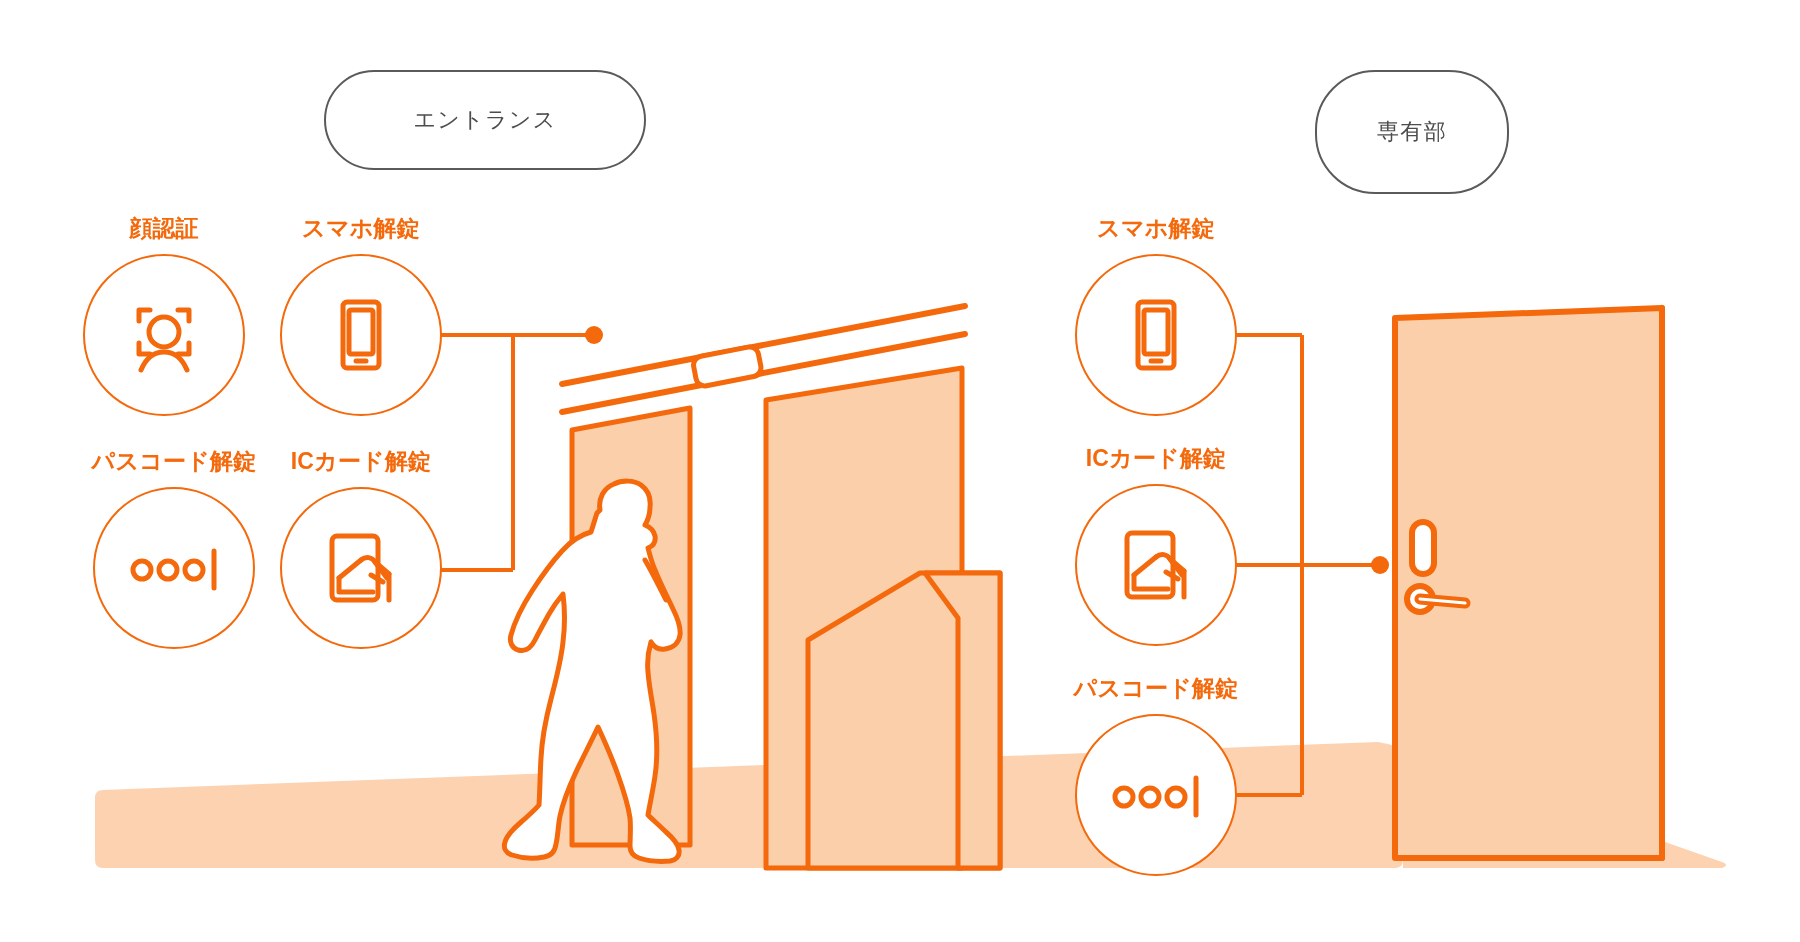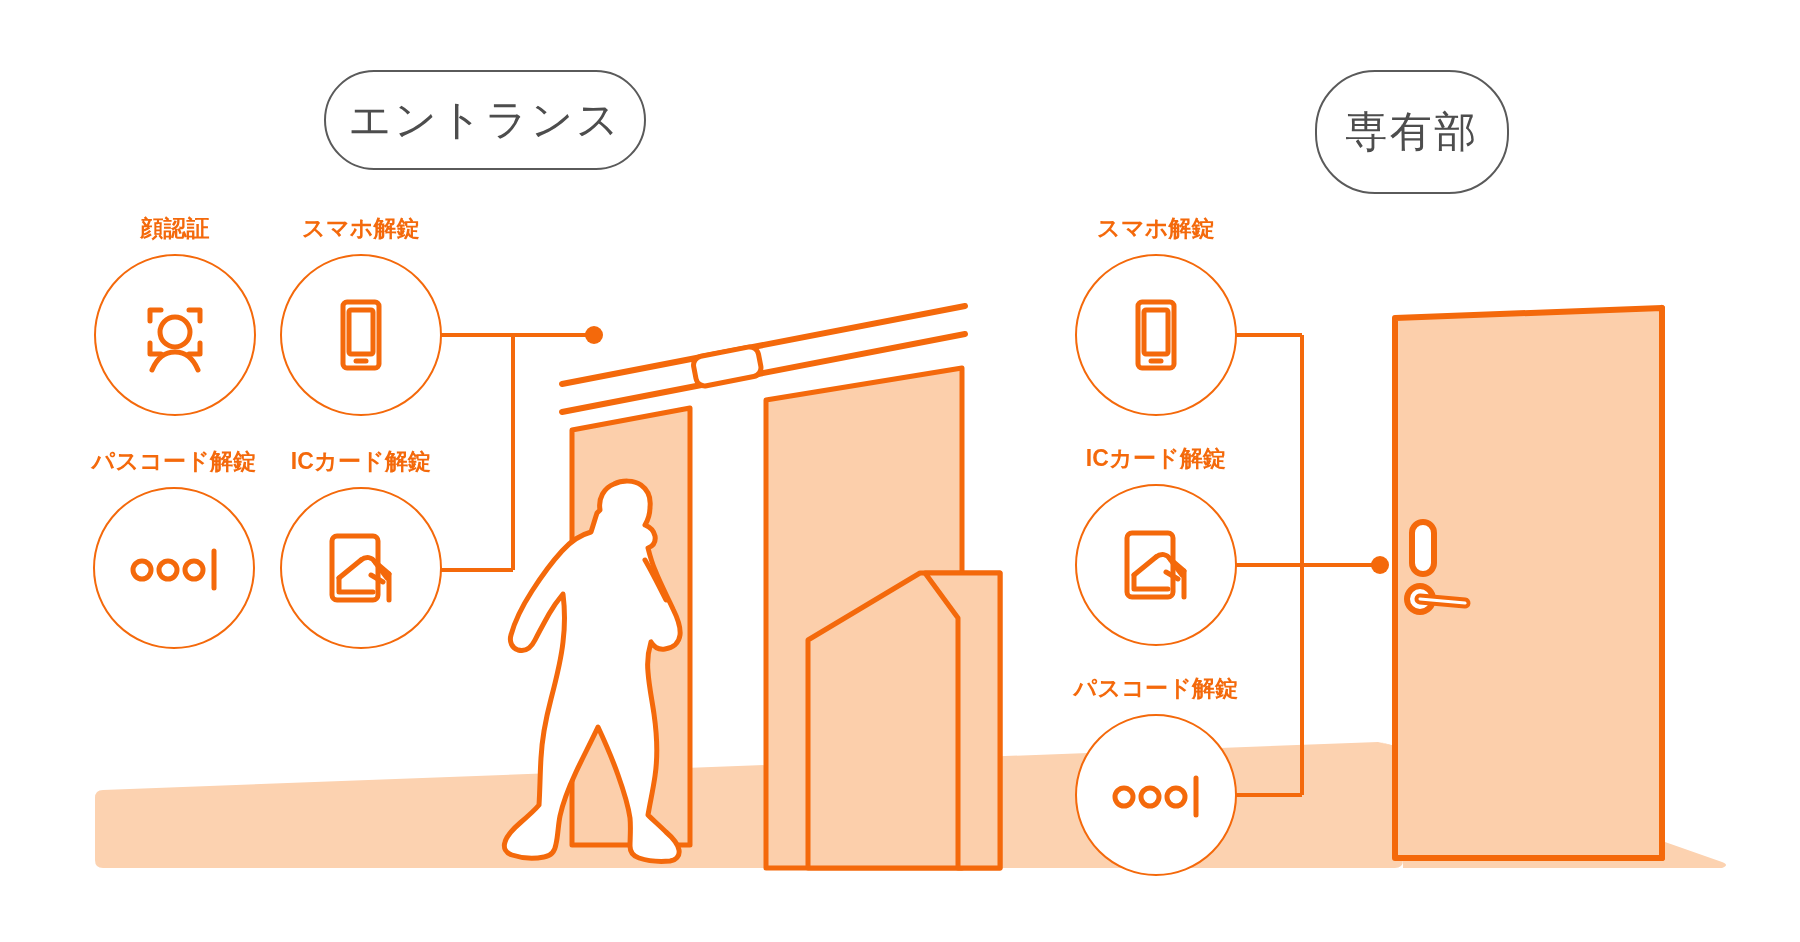--- a/index.html
+++ b/index.html
@@ -32,21 +32,21 @@
   .zone-badge {
     position: absolute;
     border: 2.5px solid #5a5a5a;
     border-radius: 60px;
     background: #ffffff;
     color: #4d4d4d;
     display: flex;
     align-items: center;
     justify-content: center;
     letter-spacing: 0.06em;
-    font-size: 42px;
+    font-size: 22px;
     box-sizing: border-box;
   }
   #badge-entrance {
     left: 324px; top: 70px; width: 322px; height: 100px;
   }
   #badge-private {
     left: 1315px; top: 70px; width: 194px; height: 124px;
   }
   
   .method {
@@ -196,21 +196,21 @@
   </svg>
 
   <div class="zone-badge" id="badge-entrance">
     <span>エントランス</span>
   </div>
 
   <div class="zone-badge" id="badge-private">
     <span>専有部</span>
   </div>
 
-  <div class="method" style="left:94px; top:254px;">
+  <div class="method" style="left:83px; top:254px;">
     <div class="m-label">顔認証</div>
     <div class="m-circle">
       <svg width="90" height="90" viewBox="0 0 90 90">
         <g fill="none" stroke="#F4690B" stroke-width="5" stroke-linecap="round" stroke-linejoin="round">
           <path d="M20,31 L20,20 L31,20"></path>
           <path d="M59,20 L70,20 L70,31"></path>
           <path d="M70,53 L70,64 L59,64"></path>
           <path d="M31,64 L20,64 L20,53"></path>
           <circle cx="45" cy="42" r="15"></circle>
           <path d="M22,80 C27,68 35,62 45,62 C55,62 63,68 68,80"></path>

